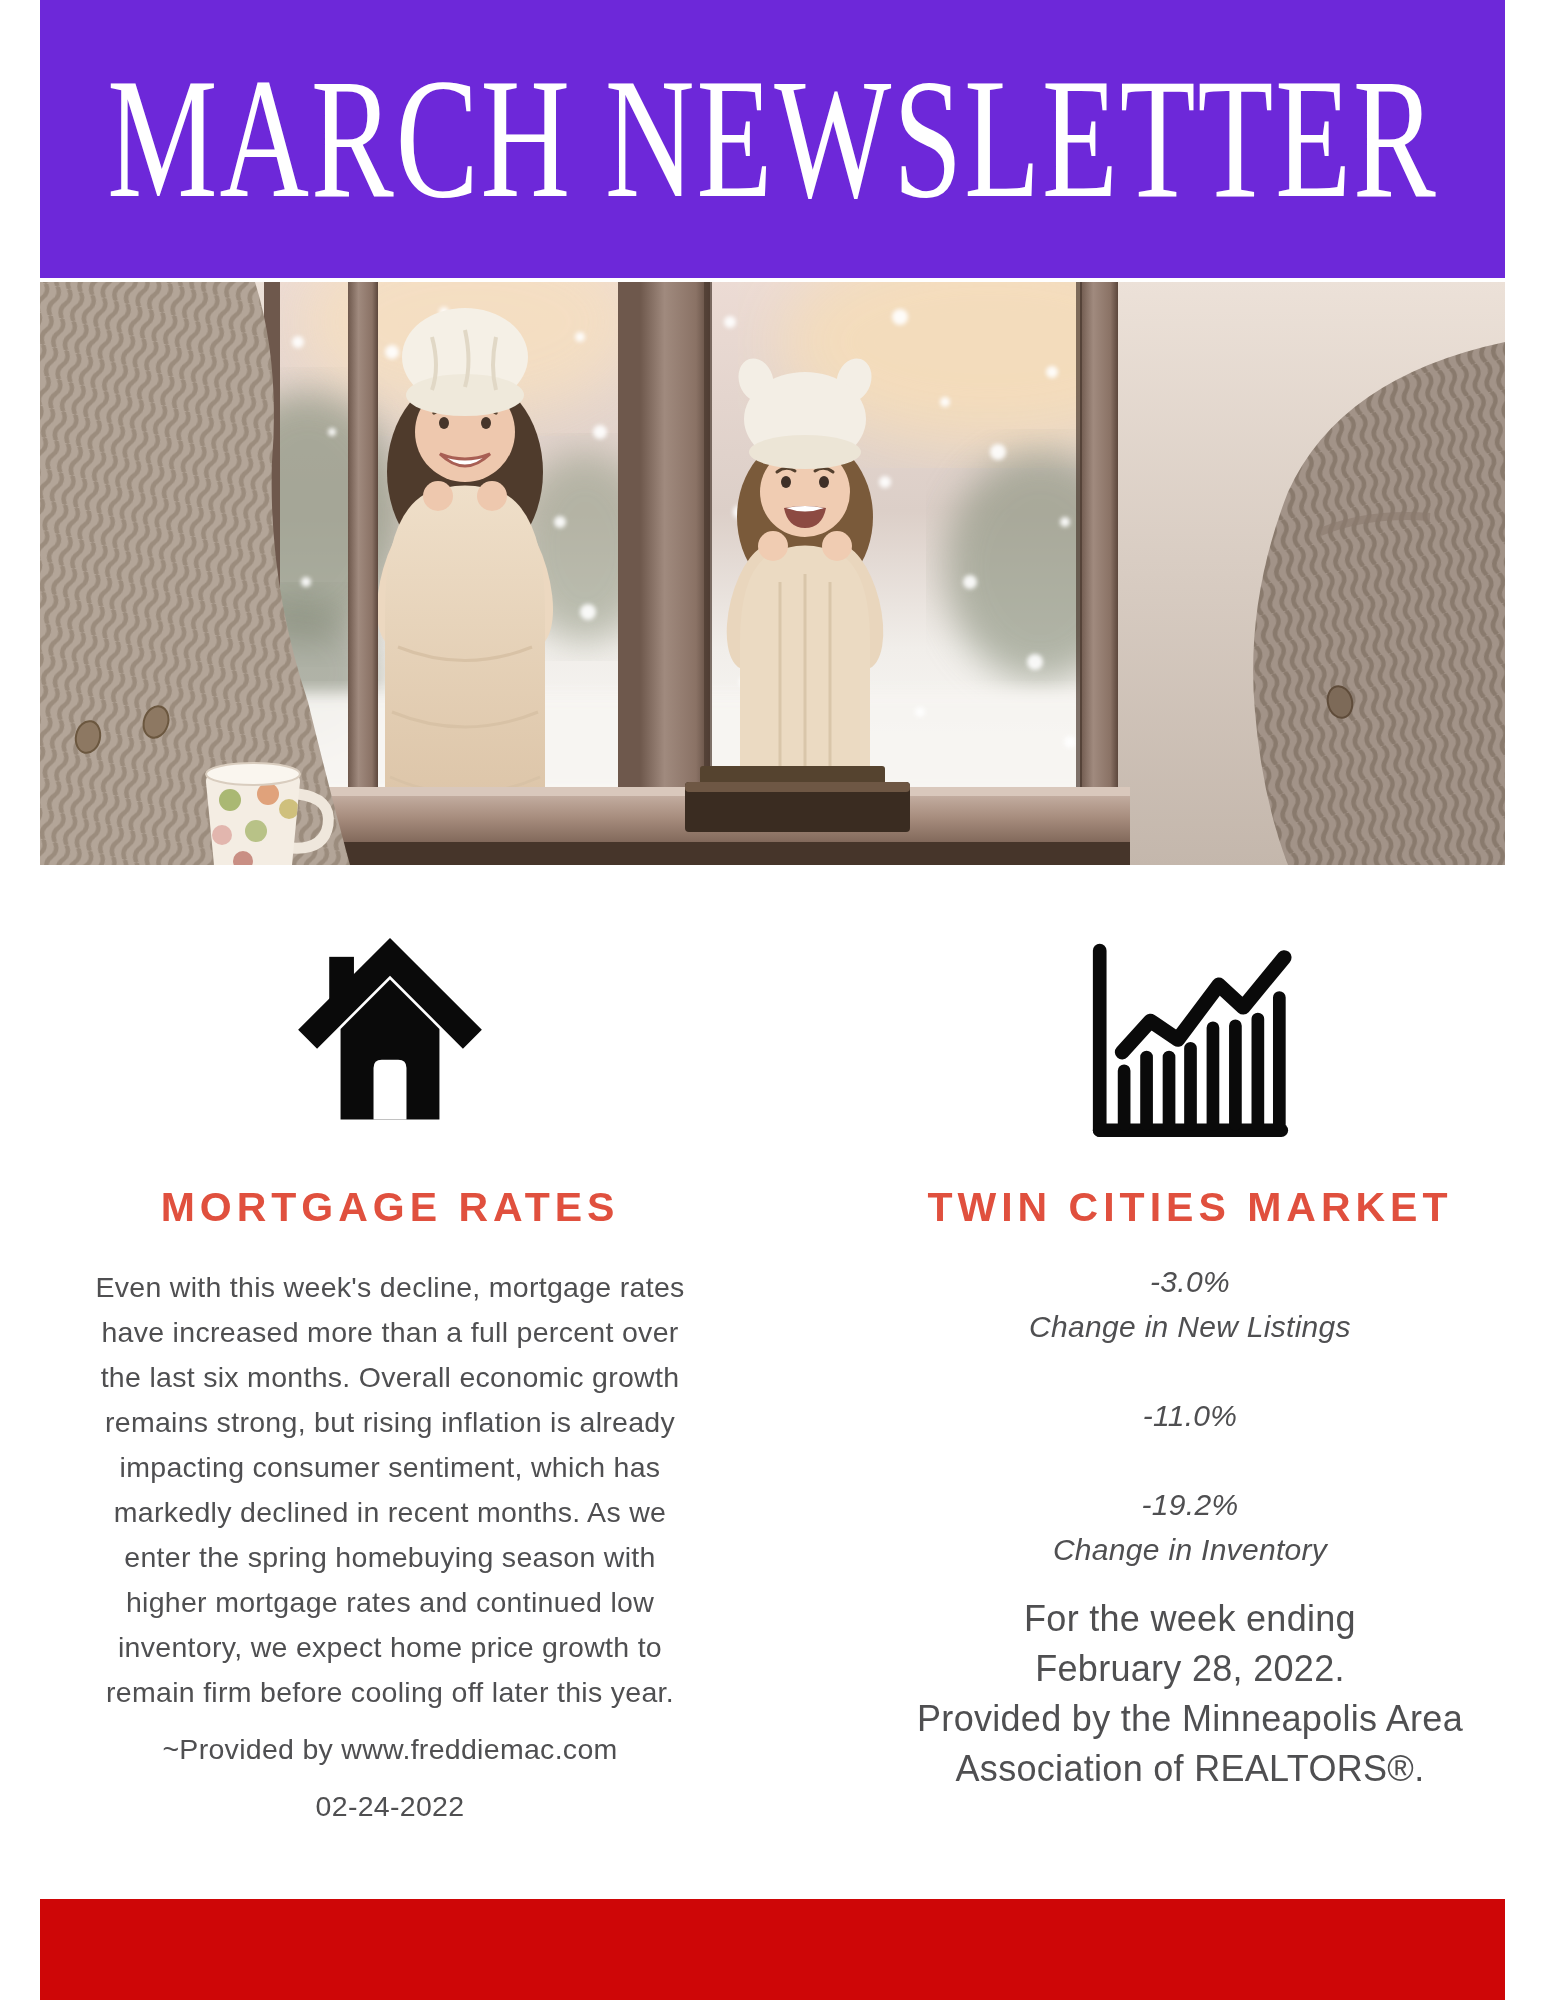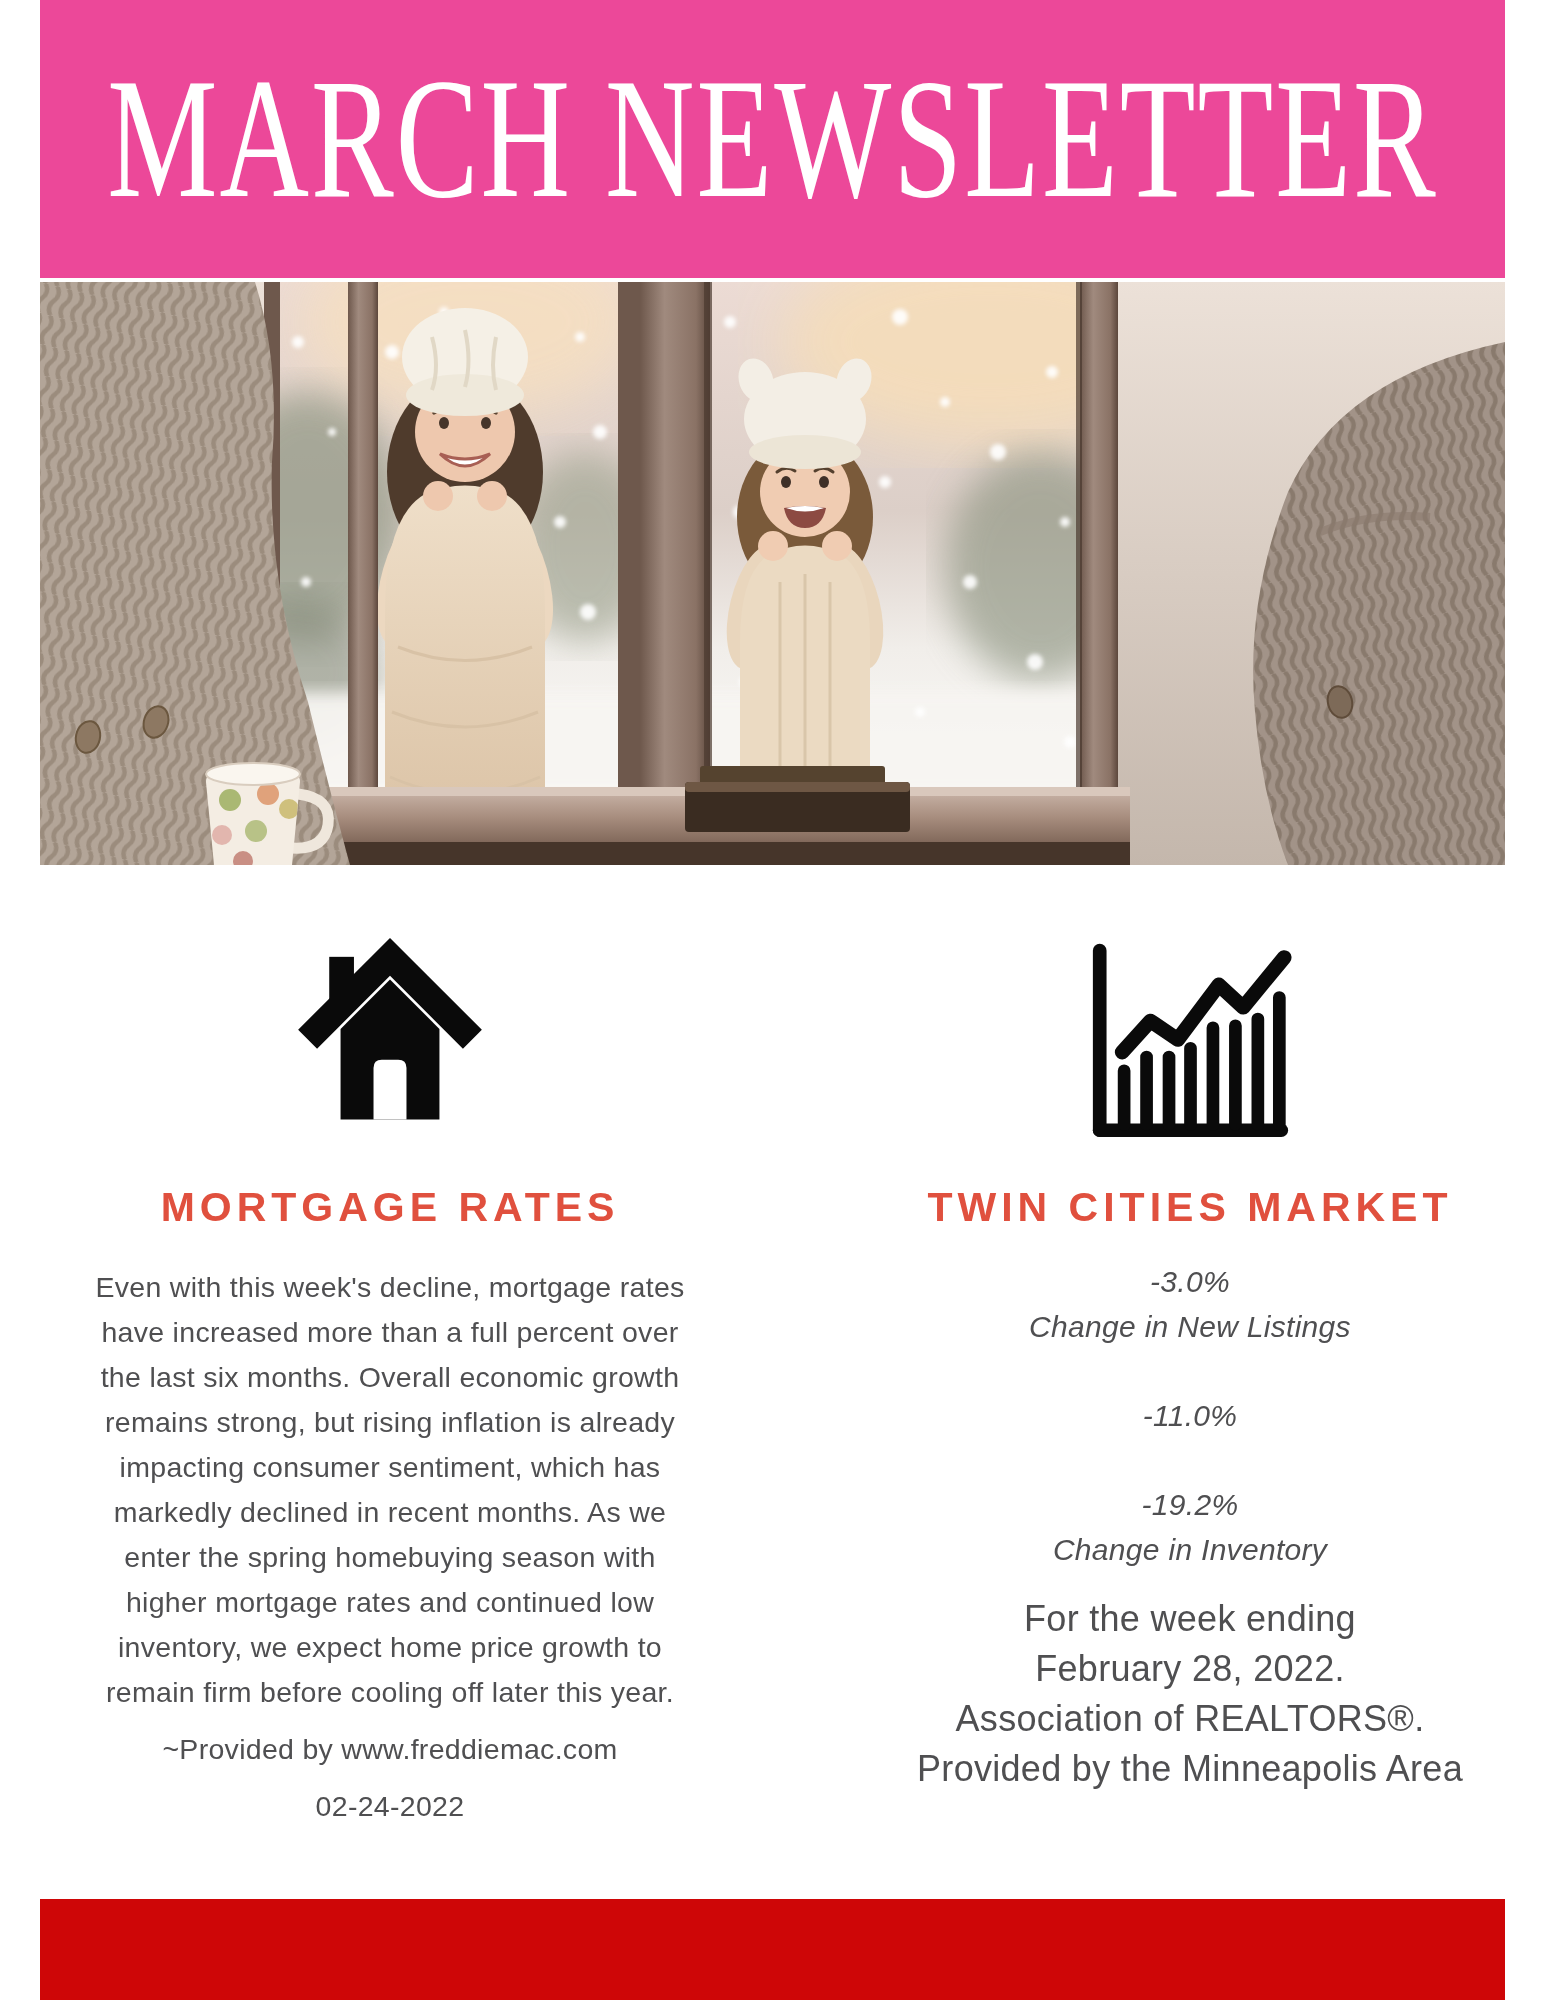--- a/index.html
+++ b/index.html
@@ -2,21 +2,21 @@
 <html><head>
 <meta charset="utf-8">
 <style>
   html,body{margin:0;padding:0;}
   body{
     width:1545px;height:2000px;position:relative;overflow:hidden;
     background:#ffffff;font-family:"Liberation Sans", sans-serif;
   }
   .banner{
     position:absolute;left:40px;right:40px;top:0;height:278px;
-    background:#ec4899;display:flex;align-items:center;justify-content:center;
+    background:#6d28d9;display:flex;align-items:center;justify-content:center;
   }
   .banner h1{
     margin:0;color:#ffffff;font-family:"Liberation Serif", serif;font-weight:400;
     font-size:124px;letter-spacing:2px;white-space:nowrap;
     transform:scaleY(1.38);transform-origin:center;
   }
   .hero{
     position:absolute;left:40px;top:282px;width:1465px;height:583px;overflow:hidden;
     background:#d9cdc4;
   }
@@ -278,18 +278,18 @@
       <div>-11.0%</div>
     </div>
     <div class="stat">
       <div>-19.2%</div>
       <div>Change in Inventory</div>
     </div>
   </div>
   <div class="footnote">
     <div>For the week ending</div>
     <div>February 28, 2022.</div>
+    <div>Provided by the Minneapolis Area</div>
     <div>Association of REALTORS®.</div>
-    <div>Provided by the Minneapolis Area</div>
   </div>
 </section>
 
 <footer class="bottom-bar"></footer>
 
 </body></html>

